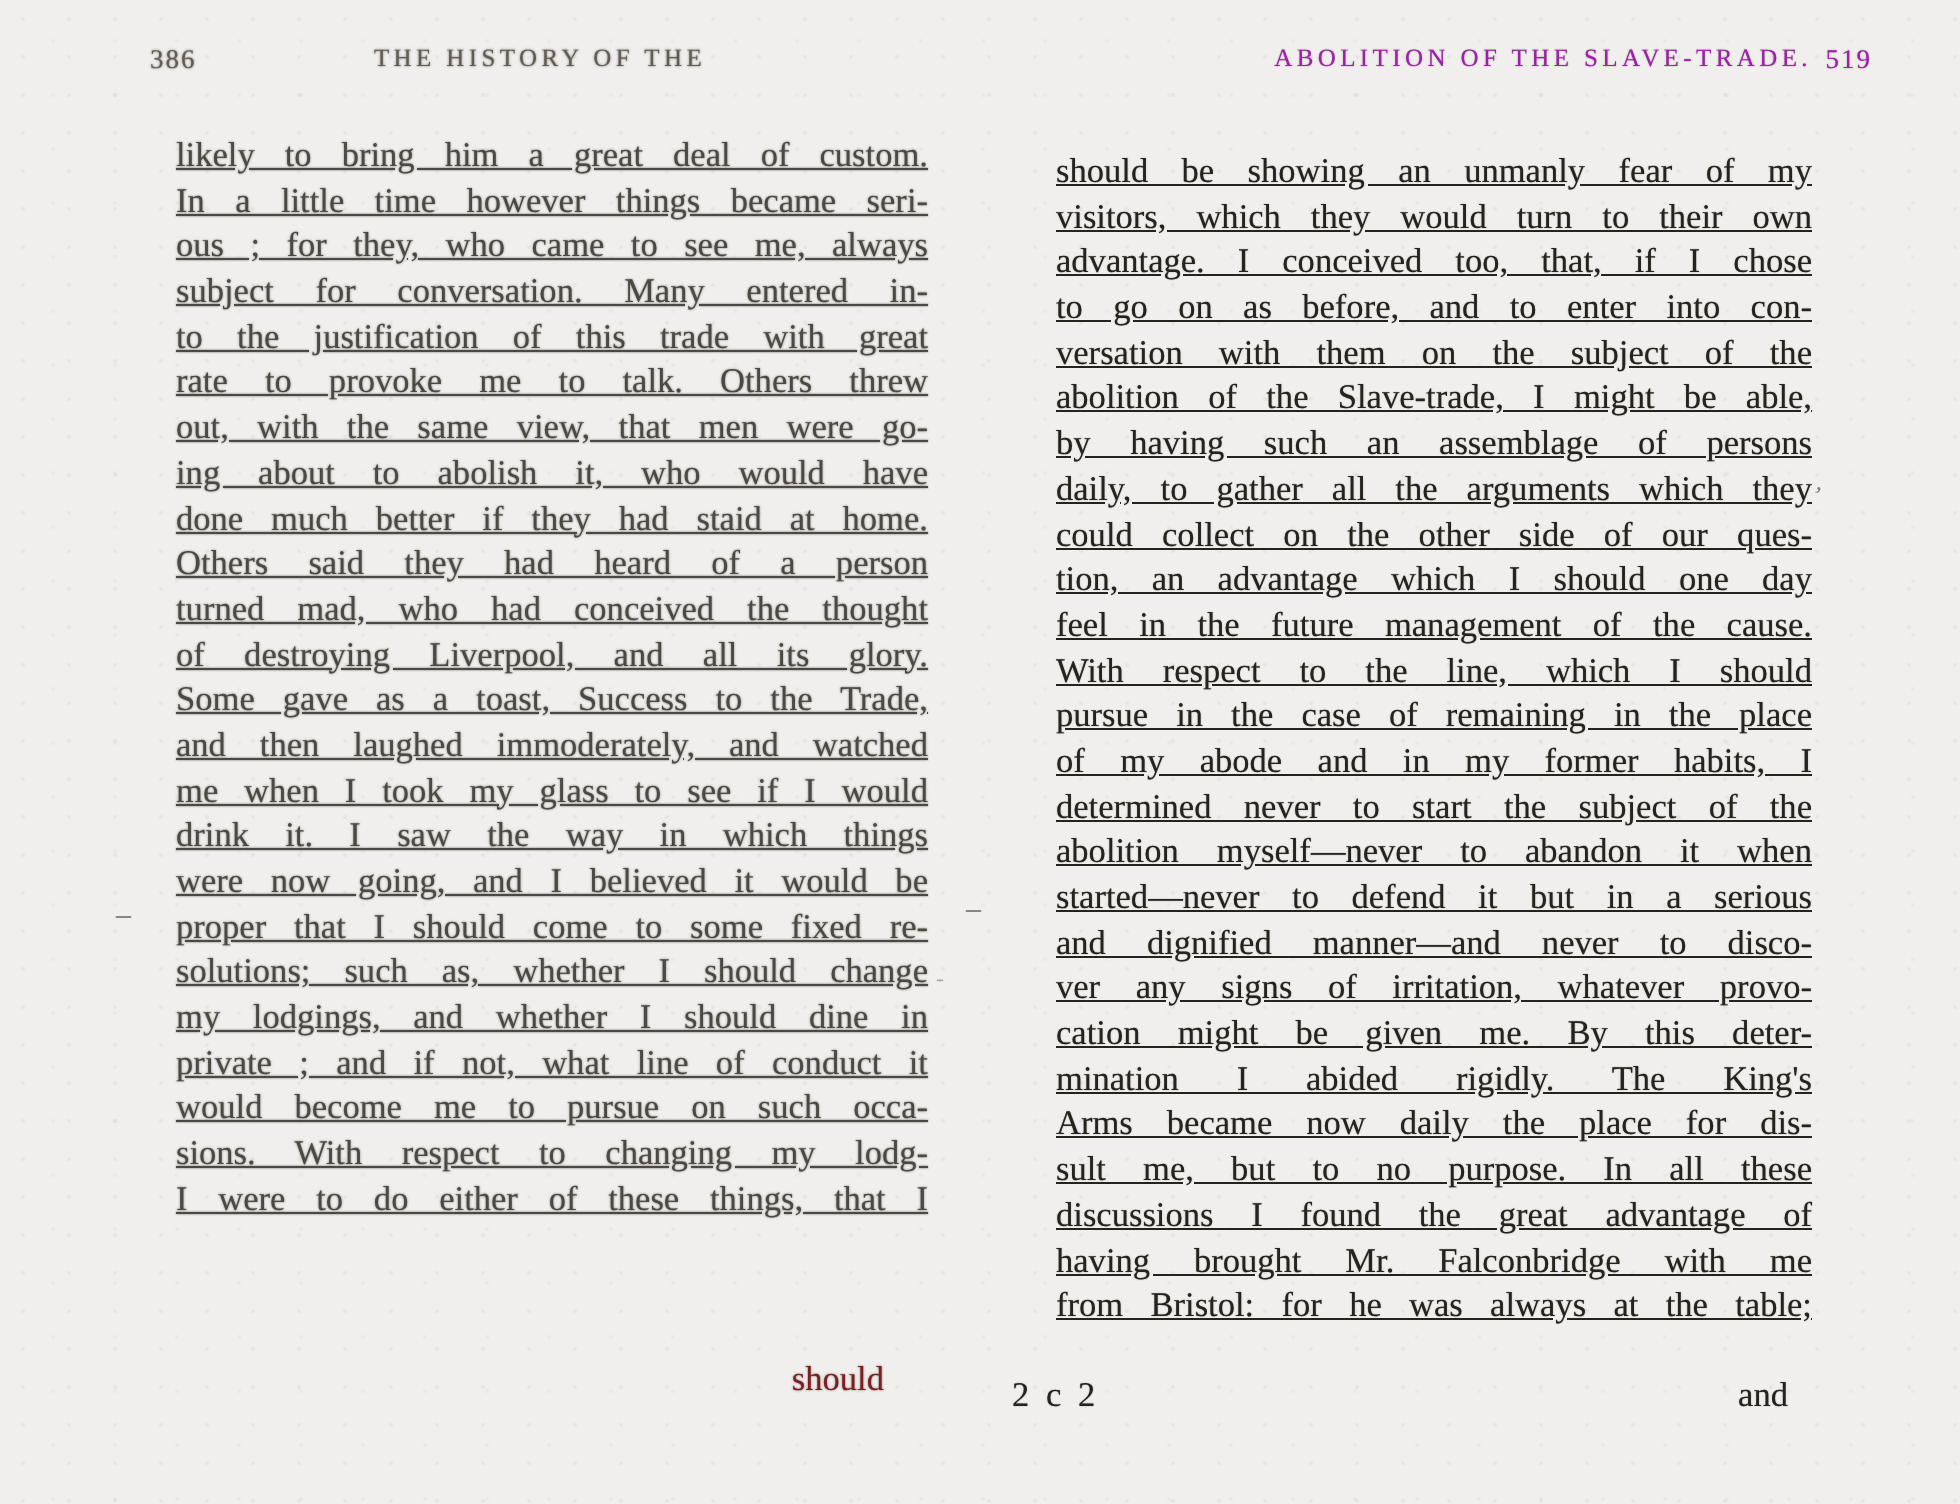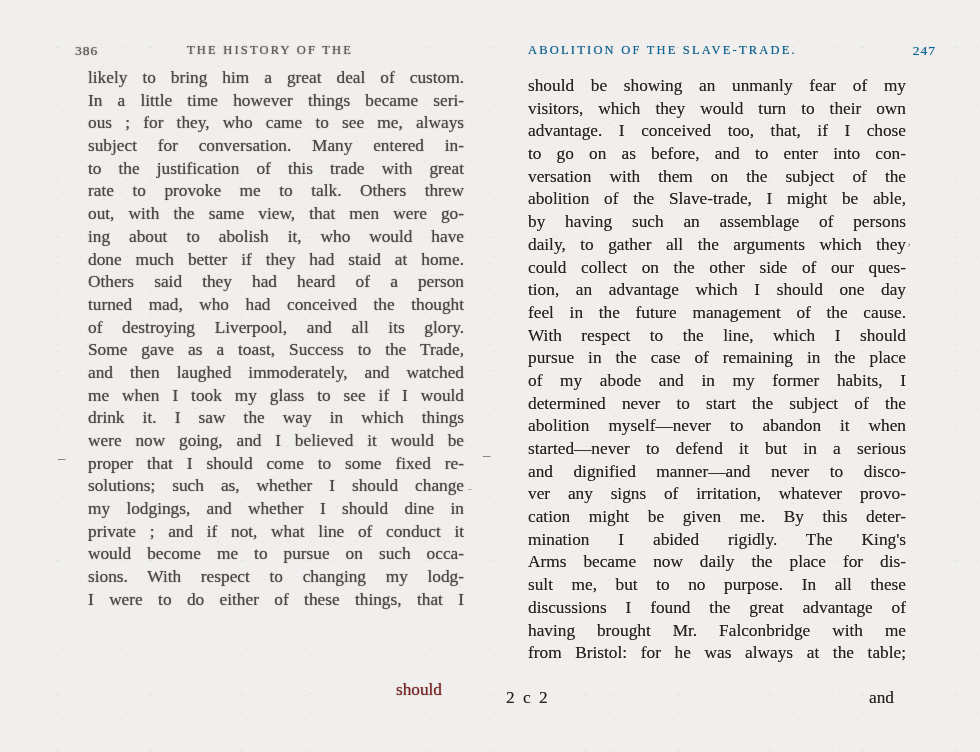--- a/index.html
+++ b/index.html
@@ -9,33 +9,33 @@
     background:
       radial-gradient(rgba(110,110,104,0.07) 1px, transparent 1.3px) 0 0 / 23px 19px,
       radial-gradient(rgba(110,110,104,0.05) 1px, transparent 1.3px) 11px 7px / 31px 27px,
       #f0efed;
   }
   .spread{position:absolute;inset:0;}
   .page{position:absolute;top:0;bottom:0;}
   .page.left{left:0;width:480px;}
   .page.right{left:480px;width:500px;}
 
-  .header{position:absolute;top:43px;height:18px;font-size:12.5px;letter-spacing:2.2px;white-space:nowrap;}
+  .header{position:absolute;top:22px;height:18px;font-size:12.5px;letter-spacing:2.2px;white-space:nowrap;}
   .left .header{left:75px;width:390px;text-align:center;color:#615c54;
     text-shadow:0 0 1.2px rgba(97,92,84,0.9);}
-  .right .header{left:48px;width:378px;text-align:left;color:#0369a1;
+  .right .header{left:48px;width:378px;text-align:right;color:#a21caf;
     text-shadow:0 0 0.7px rgba(60,56,51,0.6);}
   .pagenum{position:absolute;top:0;letter-spacing:1px;font-size:13.5px;}
   .left .pagenum{left:0;}
   .right .pagenum{right:-30px;}
 
   .bodytext{position:absolute;width:376px;font-size:17.3px;line-height:22.7px;word-spacing:1.5px;}
   .left .bodytext{left:88px;top:67px;color:#4c4843;text-shadow:0 0 1.1px rgba(76,72,67,0.75);}
   .right .bodytext{left:48px;top:75px;width:378px;color:#26221d;text-shadow:0 0 0.6px rgba(38,34,29,0.55);}
-  .tline{text-align:justify;text-align-last:justify;height:22.7px;white-space:nowrap;}
+  .tline{text-align:justify;text-align-last:justify;height:22.7px;white-space:nowrap;text-decoration:underline;}
 
   .catch-row{position:absolute;font-size:17.3px;white-space:nowrap;}
   .left .catch-row{left:88px;top:680px;width:376px;text-align:right;padding-right:22px;box-sizing:border-box;
     color:#7f1d1d;text-shadow:0 0 1.1px rgba(76,72,67,0.75);}
   .right .sig-row{position:absolute;left:48px;top:688px;width:378px;font-size:17.3px;
     color:#26221d;text-shadow:0 0 0.6px rgba(38,34,29,0.55);}
   .sig{position:absolute;left:0;width:100%;text-align:left;letter-spacing:2px;transform:translateX(-22px);}
   .catchword{position:absolute;right:12px;}
 
   .margin-mark{position:absolute;color:#6b675f;font-size:15px;}
@@ -81,21 +81,21 @@
         <div class="tline">I were to do either of these things, that I</div>
       </div>
     <div class="catch-row">should</div>
     <span class="margin-mark mark-a">–</span>
     <span class="margin-mark mark-c">-</span>
   </div>
 
   <div class="page right">
     <div class="header">
       <span>ABOLITION OF THE SLAVE-TRADE.</span>
-      <span class="pagenum">247</span>
+      <span class="pagenum">519</span>
     </div>
     <div class="bodytext">
         <div class="tline">should be showing an unmanly fear of my</div>
         <div class="tline">visitors, which they would turn to their own</div>
         <div class="tline">advantage.  I conceived too, that, if I chose</div>
         <div class="tline">to go on as before, and to enter into con-</div>
         <div class="tline">versation with them on the subject of the</div>
         <div class="tline">abolition of the Slave-trade, I might be able,</div>
         <div class="tline">by having such an assemblage of persons</div>
         <div class="tline">daily, to gather all the arguments which they</div>

